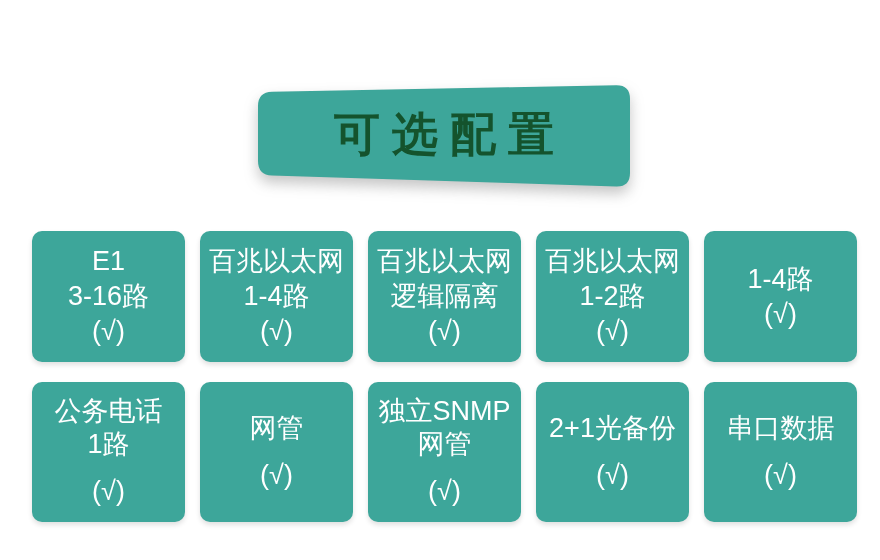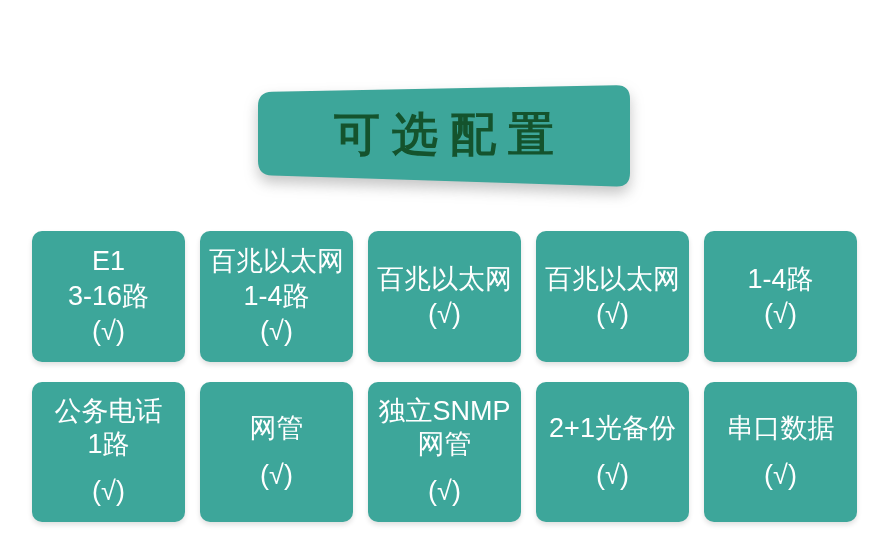--- a/index.html
+++ b/index.html
@@ -65,24 +65,26 @@
     <div class="line">3-16路</div>
     <div class="check">(√)</div>
   </div>
   <div class="card">
     <div class="line">百兆以太网</div>
     <div class="line">1-4路</div>
     <div class="check">(√)</div>
   </div>
   <div class="card">
     <div class="line">百兆以太网</div>
+    <div class="line">逻辑隔离</div>
     <div class="check">(√)</div>
   </div>
   <div class="card">
     <div class="line">百兆以太网</div>
+    <div class="line">1-2路</div>
     <div class="check">(√)</div>
   </div>
   <div class="card">
     <div class="line">1-4路</div>
     <div class="check">(√)</div>
   </div>
 </div>
 
 <div class="row row-2">
   <div class="card">

